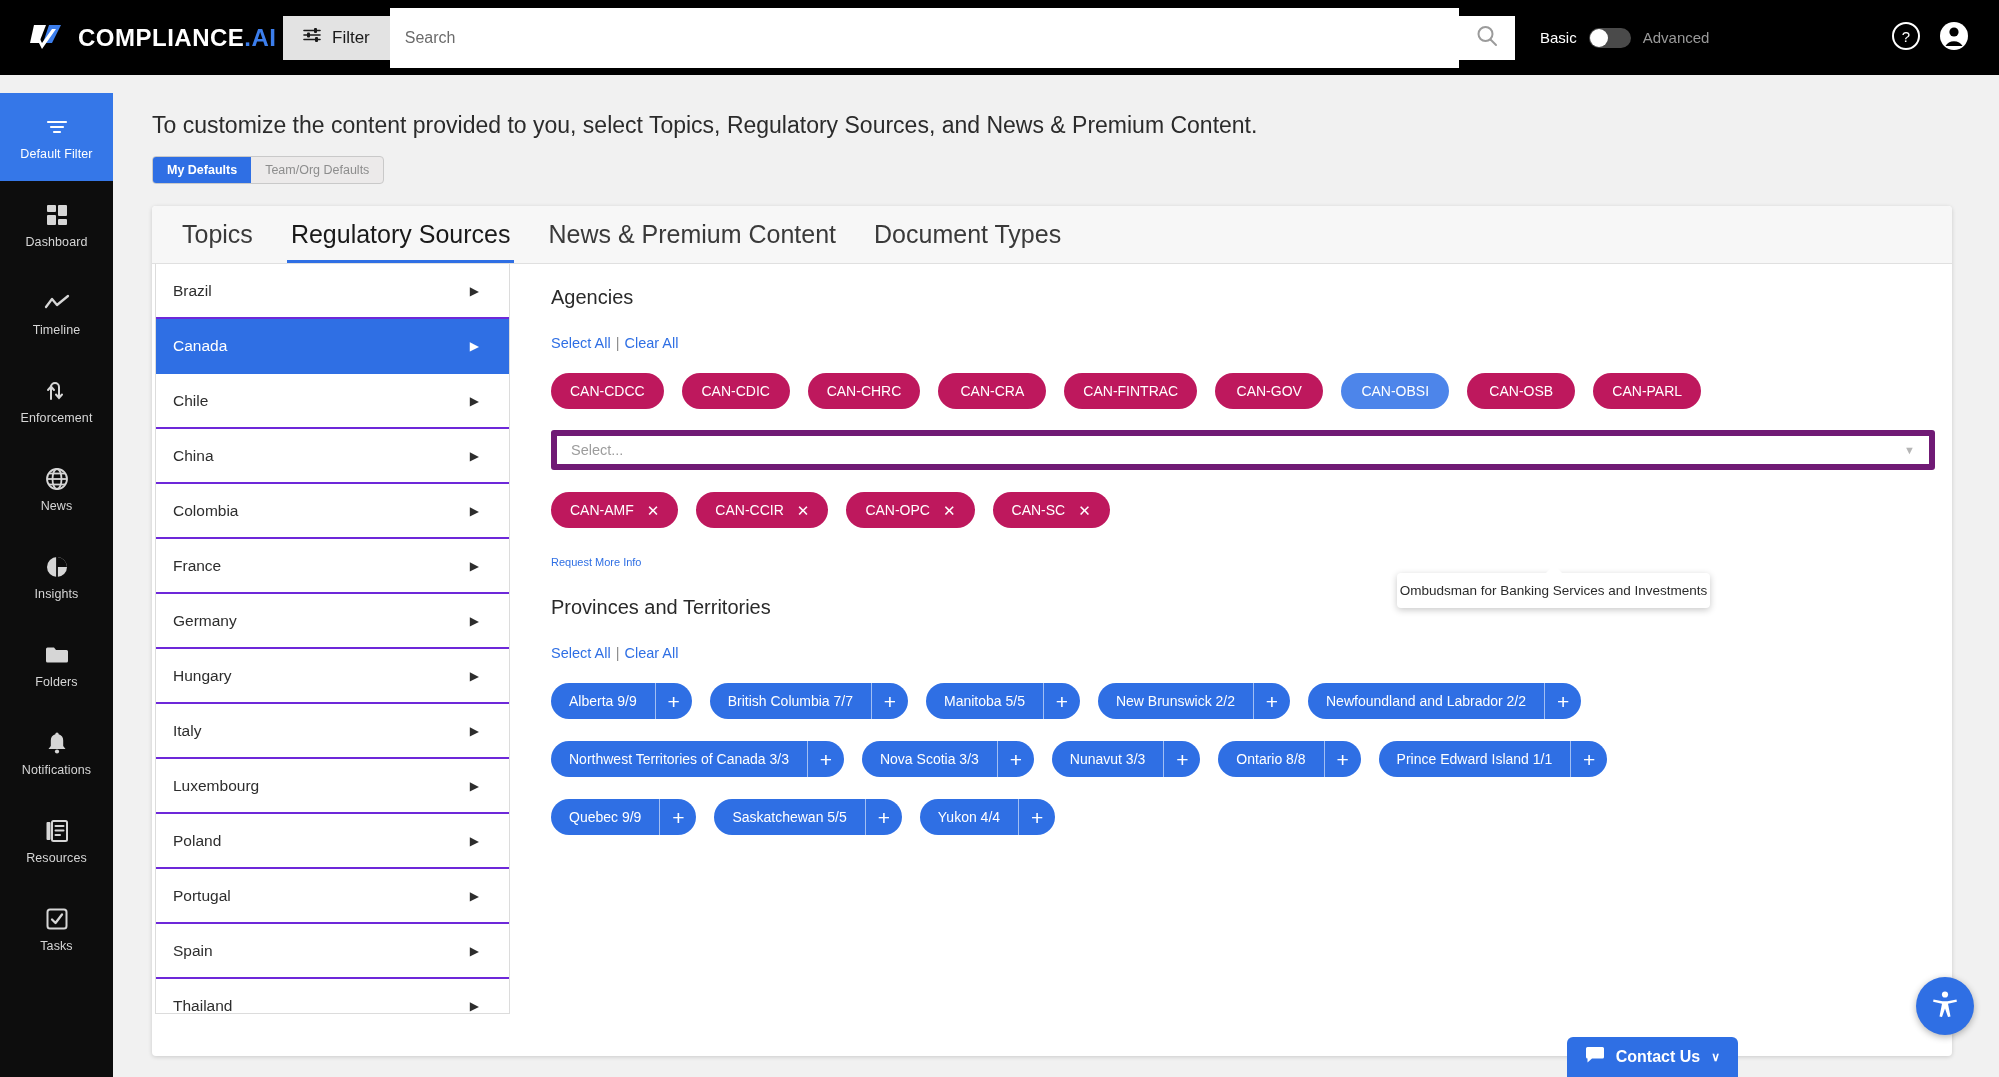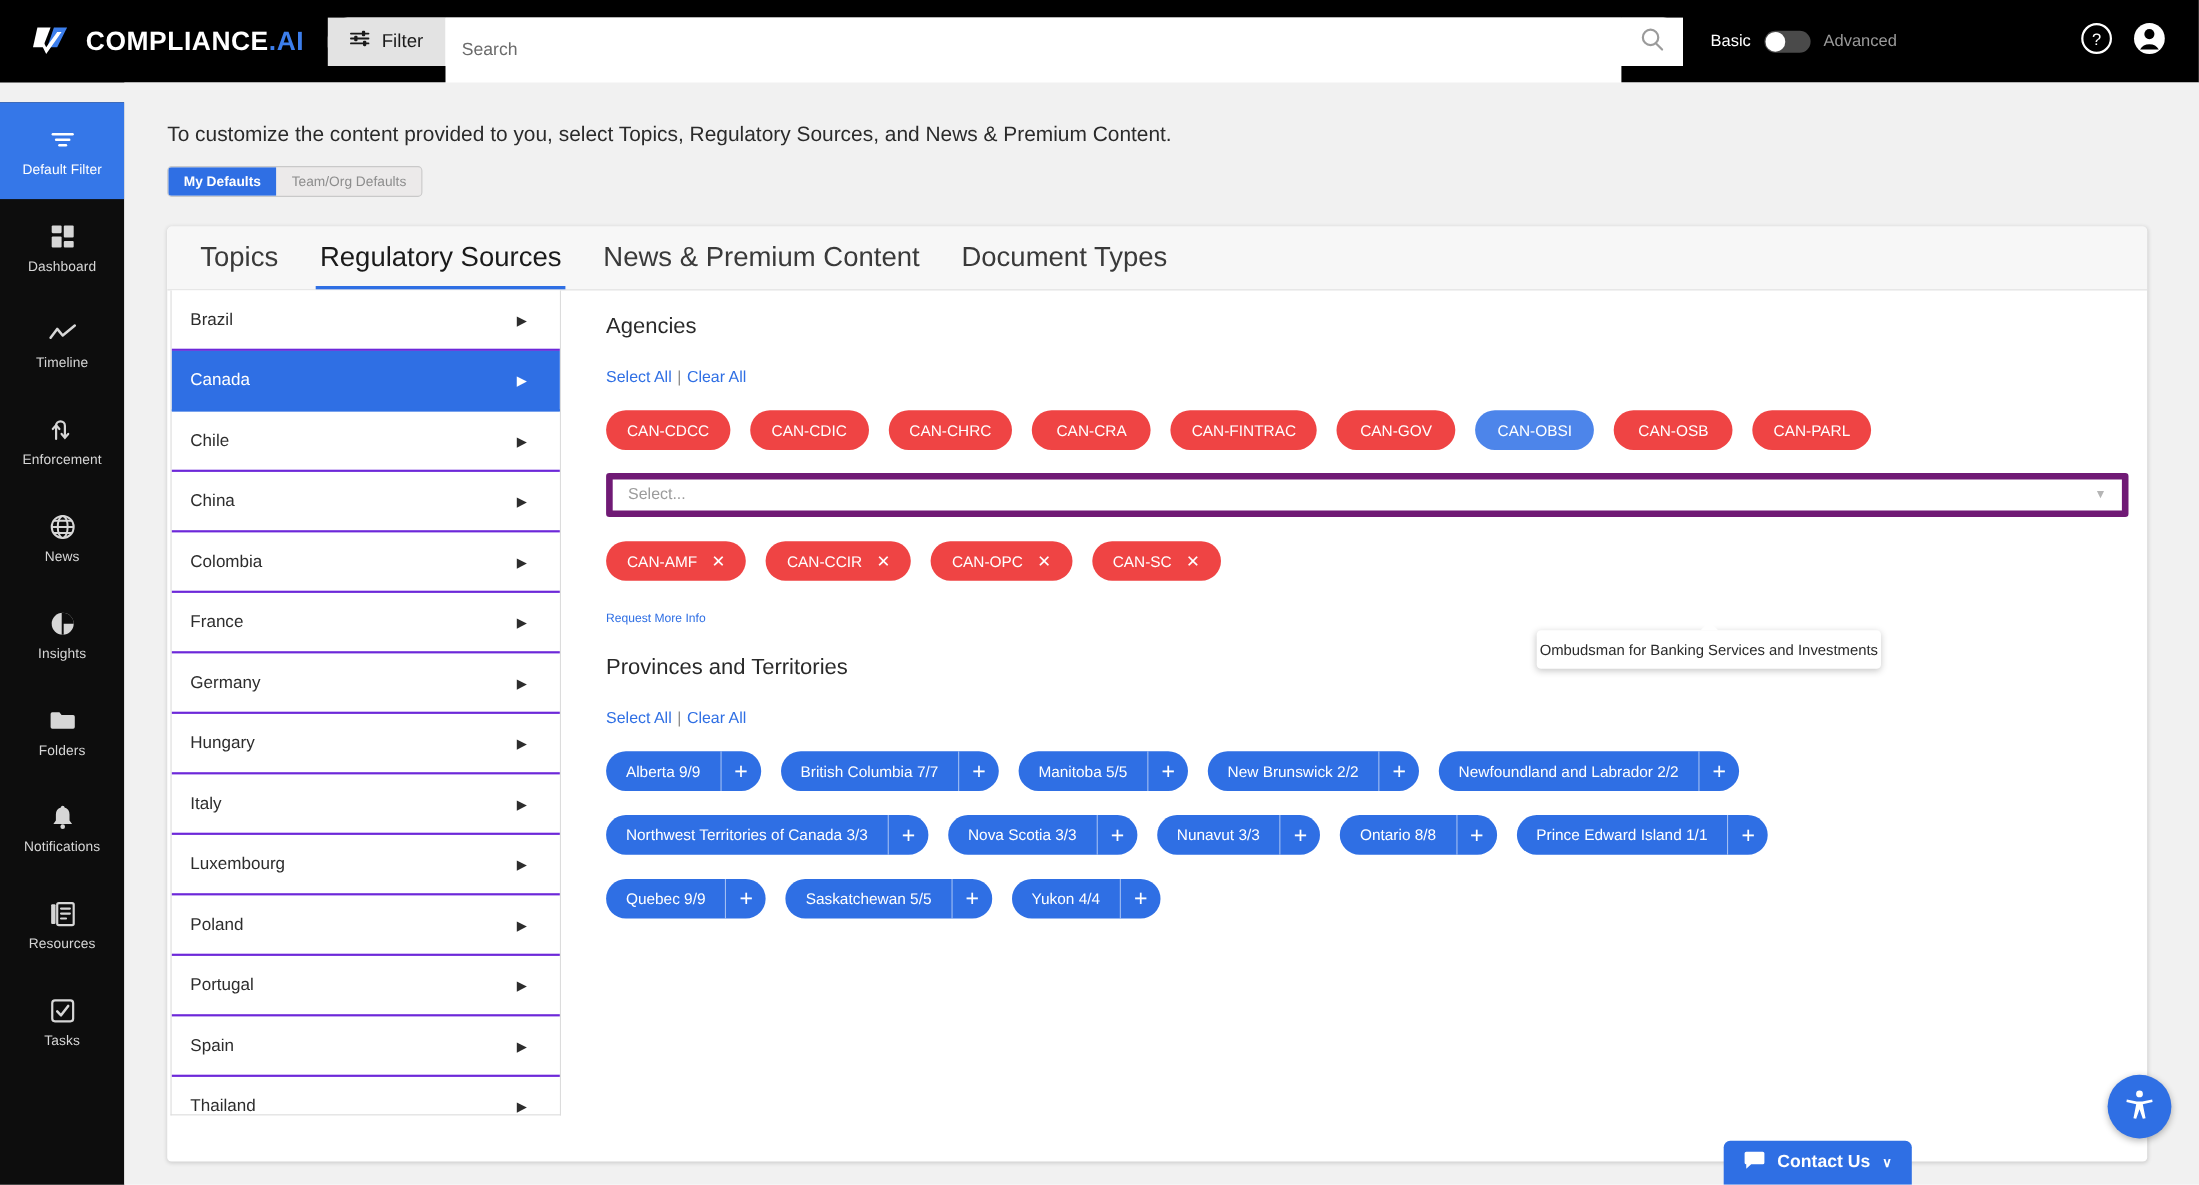--- a/index.html
+++ b/index.html
@@ -15,22 +15,22 @@
   .topbar {
     position: absolute; top: 0; left: 0; width: 1999px; height: 75px;
     background: #000000; display: flex; align-items: center;
   }
   .brand { display: flex; align-items: center; margin-left: 30px; width: 250px; }
   .brand-mark { width: 38px; height: 30px; position: relative; margin-right: 10px; }
   .brand-text { font-size: 24px; font-weight: bold; letter-spacing: .5px; color: #fff; }
   .brand-text .dotai { color: #3c7eec; }
 
   .searchwrap {
-    display: flex; height: 44px;
-    margin-left: 18px; width: 1232px; background: #fff; border-radius: 18px;
+    display: flex; align-items: center; height: 44px;
+    margin-left: 3px; width: 1232px; background: #fff; border-radius: 18px;
   }
   .filter-btn {
     display: flex; align-items: center; gap: 10px;
     height: 44px; padding: 0 20px; background: #e3e3e3;
     font-size: 17px; color: #1a1a1a; cursor: pointer; border: none;
     font-family: "Liberation Sans", sans-serif;
   }
   .search-input {
     flex: 1; height: 60px; border: none; outline: none;
     font-size: 16px; color: #0f172a; padding-left: 15px;
@@ -62,21 +62,21 @@
     align-items: center; justify-content: center; gap: 7px; cursor: pointer;
     color: #d6d6d6;
   }
   .navitem.active { background: #3577e8; color: #ffffff; }
   .navitem .nav-label { font-size: 12.5px; letter-spacing: .1px; white-space: nowrap; }
   .navitem .nav-ico { display: flex; align-items: center; justify-content: center; height: 26px; }
 
   
   .main { position: absolute; top: 75px; left: 113px; width: 1886px; height: 1002px; background: #f1f1f1; }
   .intro {
-    font-size: 19px; color: #2b2b2b; margin: 37px 0 0 39px;
+    font-size: 23px; color: #2b2b2b; margin: 37px 0 0 39px;
   }
   .segmented {
     margin: 17px 0 0 39px; display: inline-flex;
     border: 1px solid #c9c9c9; border-radius: 4px; overflow: hidden; background: #eceaea;
   }
   .seg {
     height: 26px; padding: 0 14px; display: flex; align-items: center;
     font-size: 12.5px; cursor: pointer; border: none; background: transparent;
     color: #8d8d8d; font-family: "Liberation Sans", sans-serif;
   }
@@ -115,21 +115,21 @@
 
   .content { flex: 1; padding: 22px 0 0 41px; position: relative; }
   .sect-title { font-size: 20px; color: #2a2a2a; font-weight: normal; }
   .sellinks { margin-top: 26px; font-size: 14.5px; color: #2f6fe4; }
   .sellinks a { color: #2f6fe4; text-decoration: none; cursor: pointer; }
   .sellinks .sep { color: #8b8b8b; margin: 0 5px; }
 
   .chiprow { display: flex; flex-wrap: wrap; gap: 17px 18px; margin-top: 22px; }
   .chip {
     height: 36px; min-width: 108px; padding: 0 19px; border-radius: 18px;
-    background: #ef4444; color: #fff; font-size: 14px; display: flex;
+    background: #be185d; color: #fff; font-size: 14px; display: flex;
     align-items: center; justify-content: center; cursor: pointer; border: none;
     font-family: "Liberation Sans", sans-serif; white-space: nowrap;
   }
   .chip.hover { background: #4d85ea; }
   .chip.removable { gap: 13px; }
   .chip .xmark { font-size: 15px; line-height: 1; }
 
   .splitchip {
     height: 36px; border-radius: 18px; background: #2f6fe4; color: #fff;
     display: flex; align-items: stretch; overflow: hidden; cursor: pointer;

